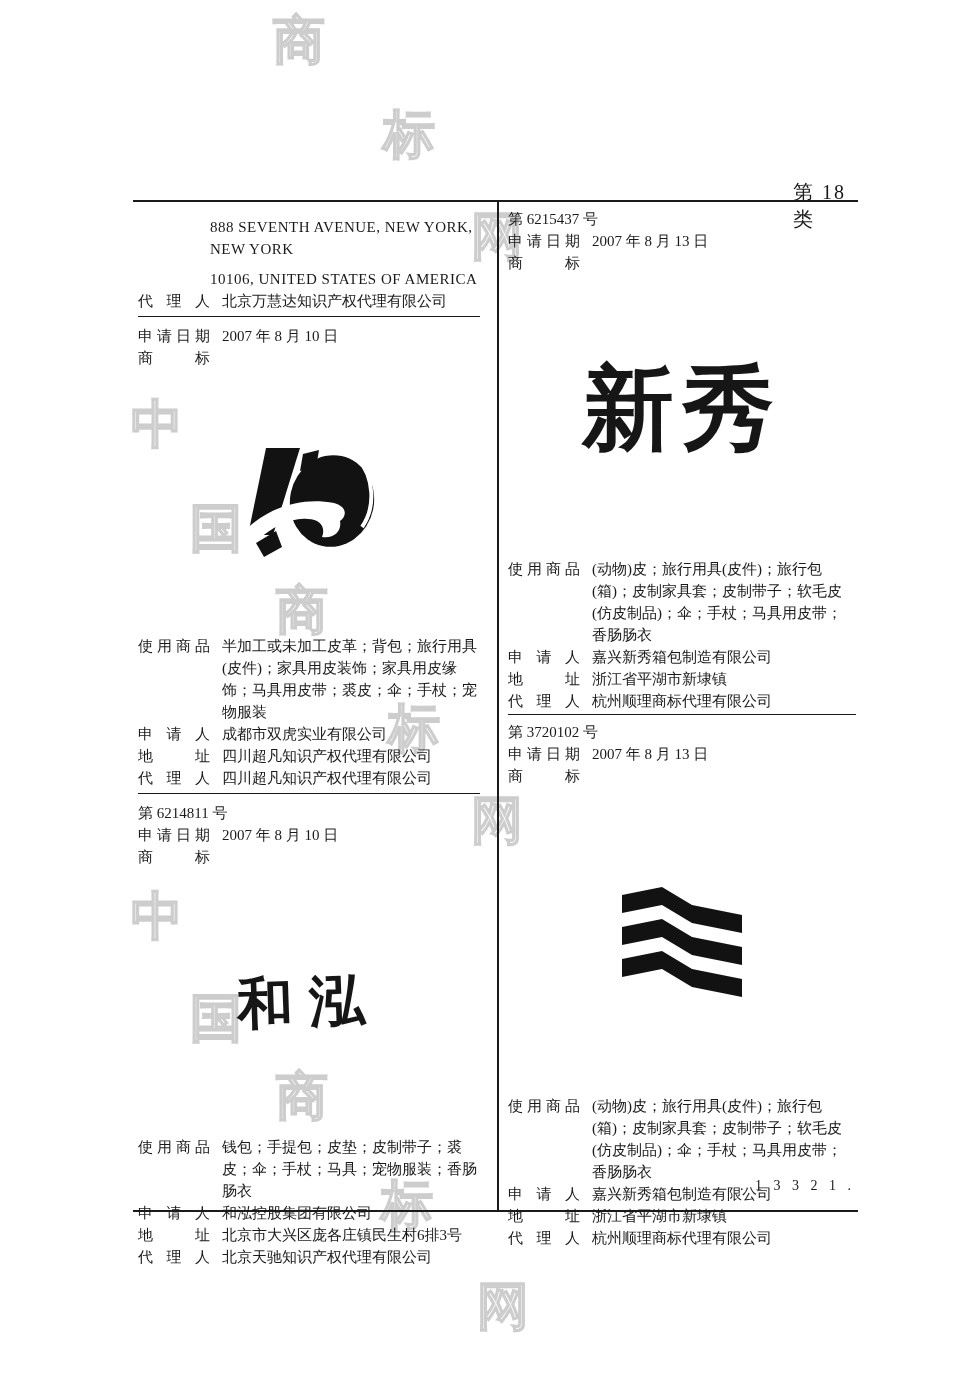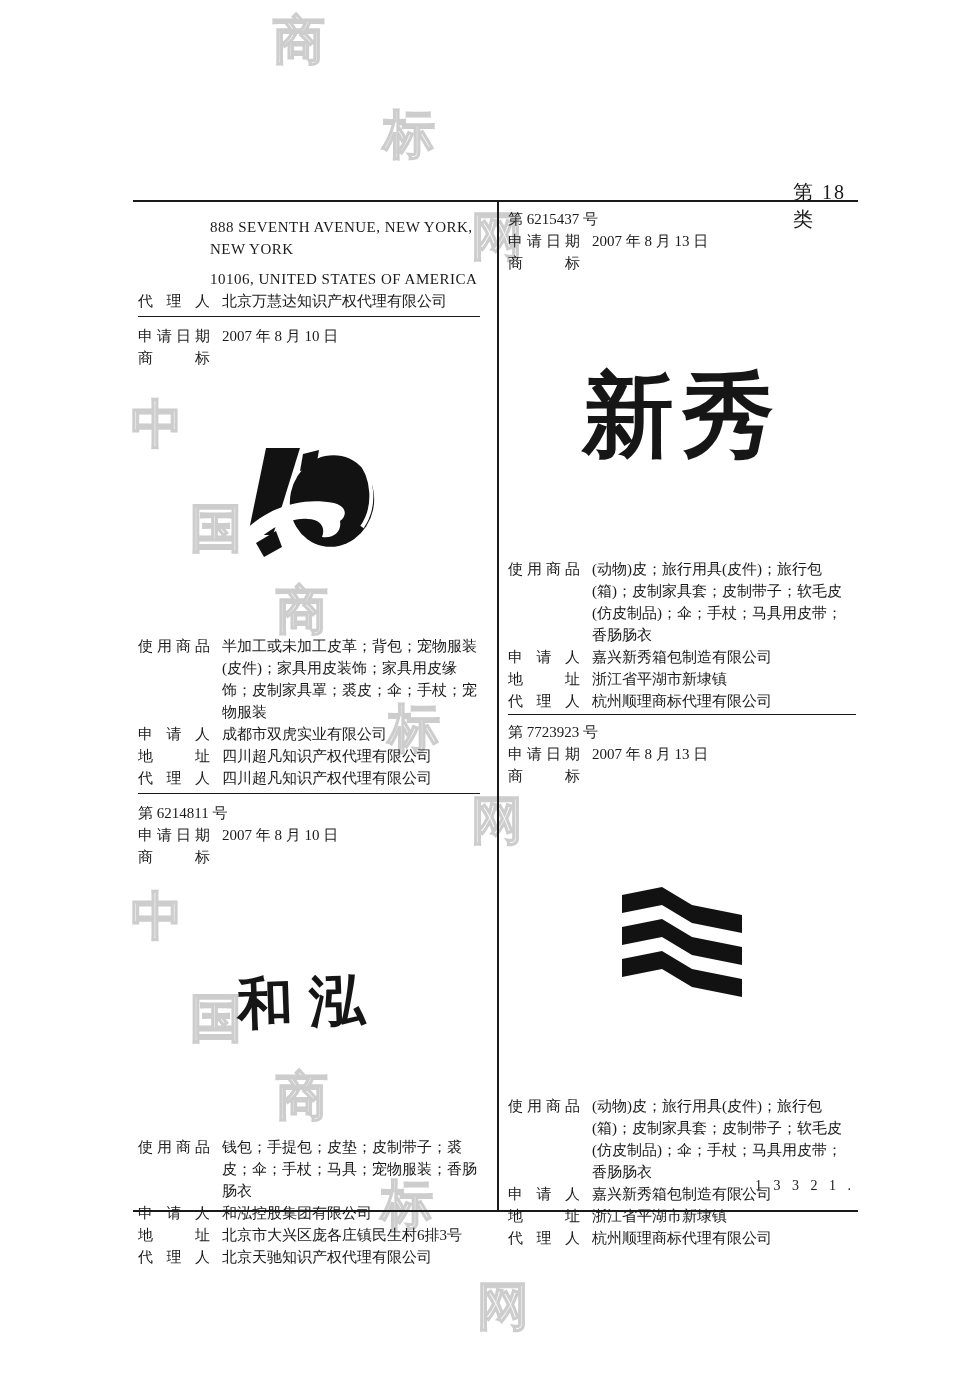--- a/index.html
+++ b/index.html
@@ -37,21 +37,21 @@
   .sep { border-top:1.5px solid #1a1a1a; margin:4px 0 8px 0; }
   .sep-mid-right { border-top:1.5px solid #1a1a1a; margin:2px 0 6px 0; }
 
   .logo-box { display:flex; align-items:center; justify-content:center; }
   .h-logo1 { height:266px; }
   .h-logo2 { height:268px; }
   .h-logo3 { height:284px; }
   .h-logo4 { height:308px; }
 
   .logo-text-bold {
-    font-family:Liberation Serif, serif;
+    font-family:Liberation Mono, monospace;
     font-weight:900; font-size:92px; letter-spacing:8px; color:#161616; line-height:1;
   }
   .logo-text-brush {
     font-family:"DejaVu Sans","Liberation Sans",sans-serif;
     font-weight:900; font-size:56px; letter-spacing:16px; color:#161616;
     transform:rotate(-2deg); line-height:1;
   }
 </style>
 </head>
 <body>
@@ -104,21 +104,21 @@
           <polygon points="24,3 58,3 31,90 6,90" fill="#121212"></polygon>
           <polygon points="61,9 77,5 74,23 58,26" fill="#121212"></polygon>
           <ellipse cx="90" cy="56" rx="42" ry="46" fill="#121212" transform="rotate(12 90 56)"></ellipse>
           <path d="M116,14 C132,32 134,62 120,82" stroke="#ffffff" stroke-width="4" fill="none"></path>
           <path d="M0,88 C28,60 62,52 92,58 C104,61 106,70 98,76 C100,86 92,94 80,92 C84,82 78,74 66,74 C50,72 30,82 14,96 C6,102 -2,96 0,88 Z" fill="#ffffff"></path>
           <polygon points="14,98 34,86 40,102 22,112" fill="#121212"></polygon>
         </svg>
       </div>
       <div class="row">
         <span class="lab">使用商品</span>
-        <span class="val">半加工或未加工皮革；背包；宠物服装(皮件)；家具用皮装饰；家具用皮缘饰；皮制家具罩；裘皮；伞；手杖；宠物服装</span>
+        <span class="val">半加工或未加工皮革；背包；旅行用具(皮件)；家具用皮装饰；家具用皮缘饰；马具用皮带；裘皮；伞；手杖；宠物服装</span>
       </div>
       <div class="row">
         <span class="lab">申请人</span>
         <span class="val">成都市双虎实业有限公司</span>
       </div>
       <div class="row">
         <span class="lab">地址</span>
         <span class="val">四川超凡知识产权代理有限公司</span>
       </div>
       <div class="row">
@@ -188,21 +188,21 @@
       </div>
       <div class="row">
         <span class="lab">代理人</span>
         <span class="val">杭州顺理商标代理有限公司</span>
       </div>
     </section>
 
     <div class="sep-mid-right"></div>
 
     <section>
-      <div class="num-line">第 7723923 号</div>
+      <div class="num-line">第 3720102 号</div>
       <div class="row">
         <span class="lab">申请日期</span>
         <span class="val">2007 年 8 月 13 日</span>
       </div>
       <div class="row">
         <span class="lab">商标</span>
       </div>
       <div class="logo-box h-logo4">
         <svg width="120" height="112" viewBox="0 0 120 112">
           <path d="M0,10 L40,2 L70,20 L120,30 L120,48 L70,38 L40,20 L0,28 Z" fill="#121212"></path>

